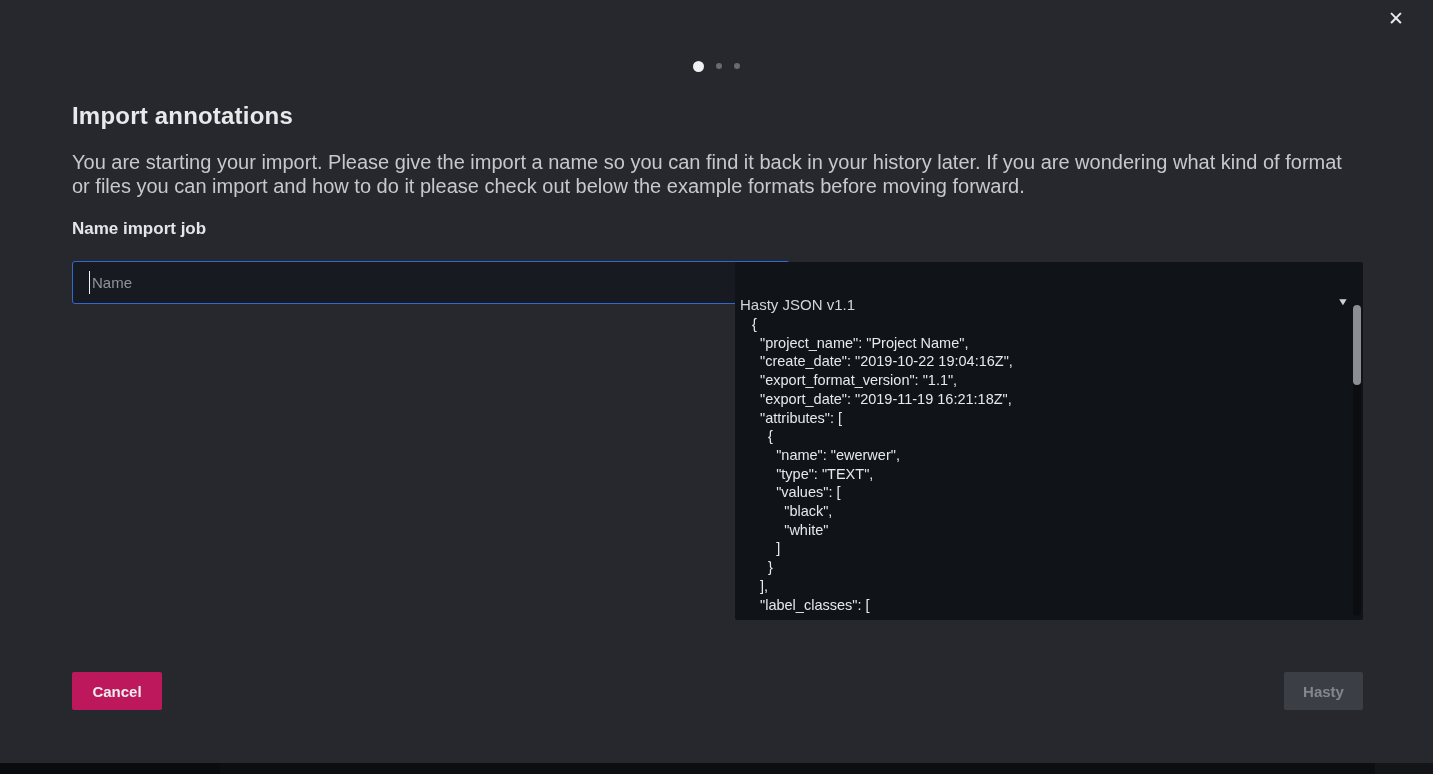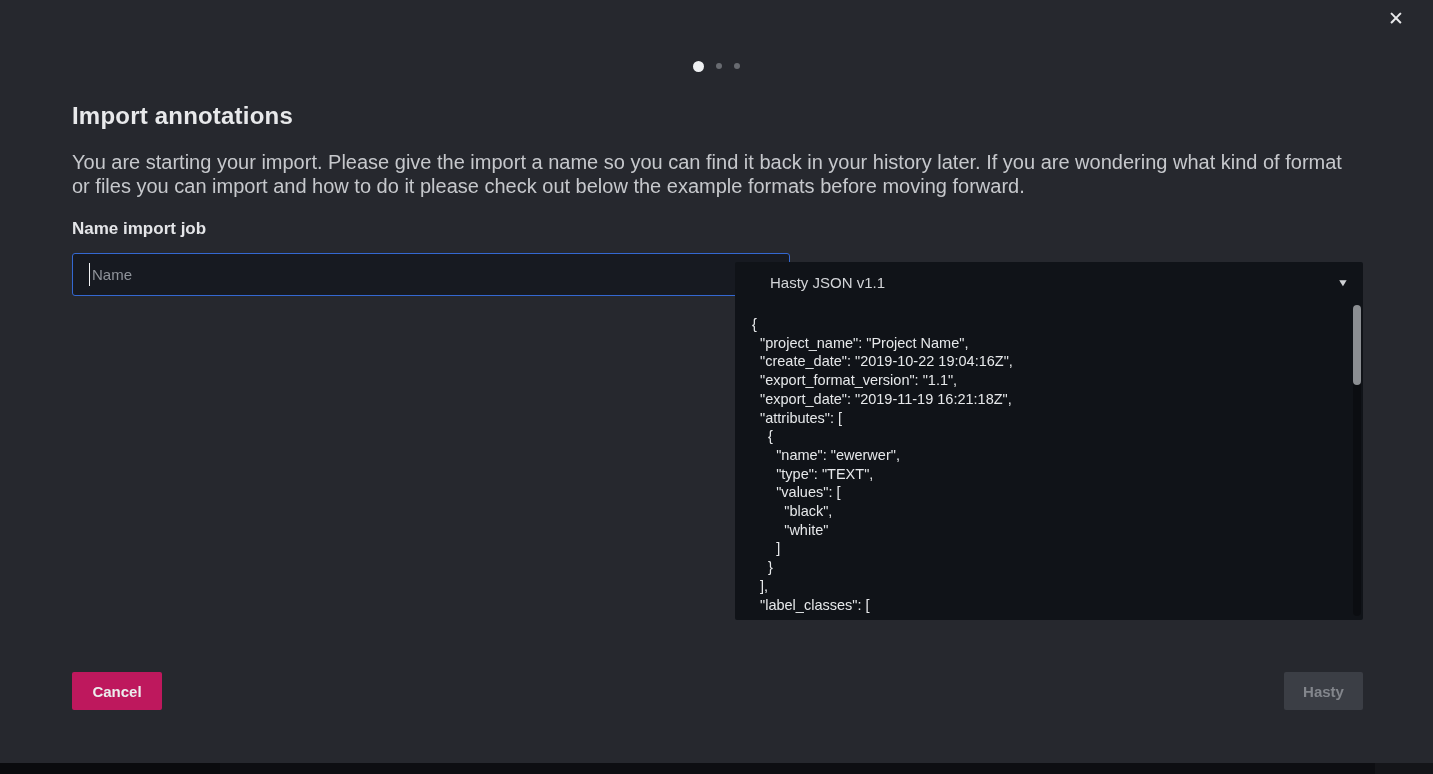--- a/index.html
+++ b/index.html
@@ -36,21 +36,21 @@
     position: absolute; left: 72px; top: 150px;
     width: 1292px;
     font-size: 20px; line-height: 24px; color: #c6c8cc;
   }
 
   
   .section-heading {
     font-size: 17px; font-weight: 700; color: #e4e5e8;
   }
   .name-heading { position: absolute; left: 72px; top: 219px; }
-  .name-input-wrap { position: absolute; left: 72px; top: 253px; width: 718px; height: 43px; }
+  .name-input-wrap { position: absolute; left: 72px; top: 261px; width: 718px; height: 43px; }
   .name-input {
     width: 100%; height: 100%;
     background: #171a21;
     border: 1px solid #3468d1;
     border-radius: 3px;
     color: #e8e9eb;
     font-size: 15px;
     font-family: "Liberation Sans", "DejaVu Sans", sans-serif;
     padding: 0 16px 0 19px;
     outline: none;
@@ -64,23 +64,24 @@
   
   .formats-heading { position: absolute; left: 735px; top: 224px; margin-top: 40px; }
   .formats-panel {
     position: absolute; left: 735px; top: 262px;
     width: 628px; height: 358px;
     background: #101318;
     border-radius: 2px;
   }
   .format-select {
     height: 41px;
-    display: flex; align-items: center; justify-content: space-between;
-    padding: 0 15px 0 35px;
+    display: flex; justify-content: space-between;
+    padding: 0 15px 0 5px;
     cursor: pointer;
+    margin-top: 34px;
   }
   .format-select-label { font-size: 15px; color: #d3d5d8; }
   .caret { font-size: 10px; color: #cfd1d4; transform: scaleX(1.25); }
   .code-block {
     position: absolute; left: 0; top: 53px; right: 18px;
     padding: 0 0 0 17px;
     font-family: "Liberation Sans", "DejaVu Sans", sans-serif;
     font-size: 14.5px; line-height: 18.7px;
     color: #e6e8ea;
     white-space: pre;

